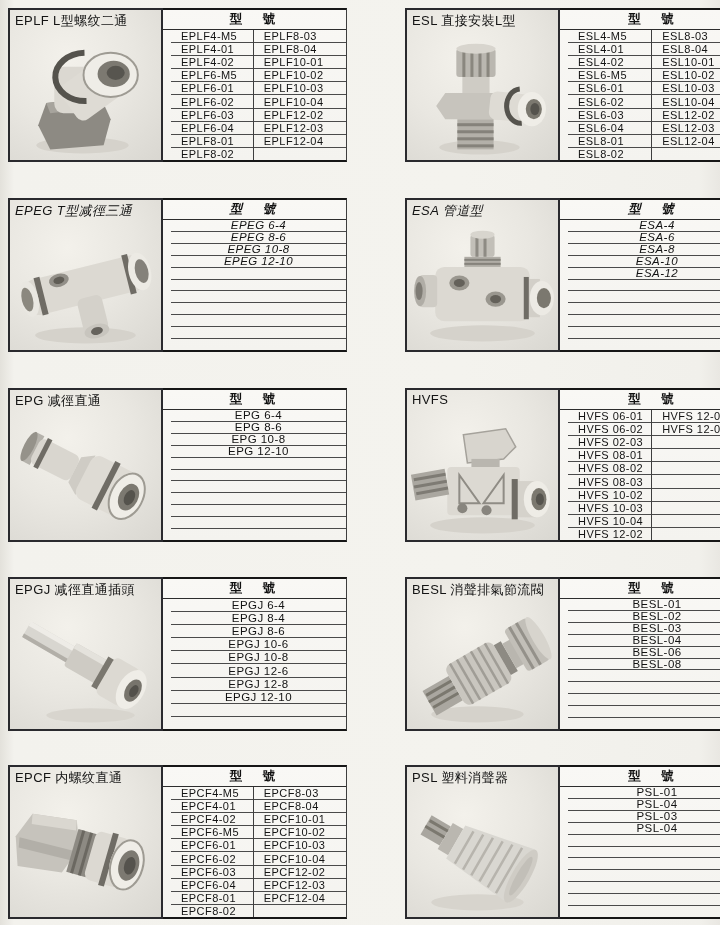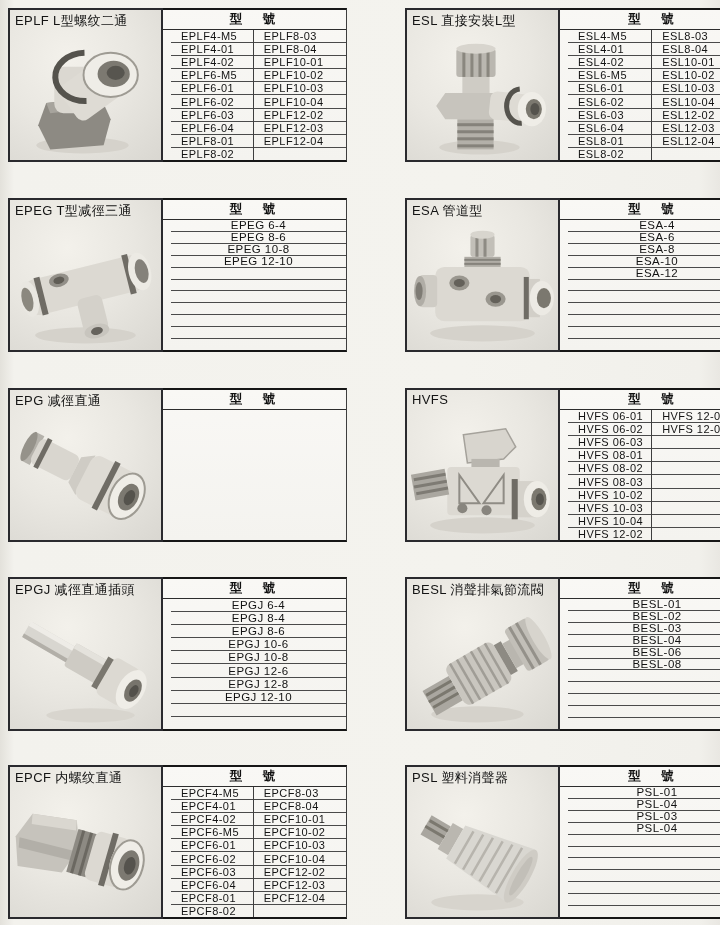--- a/index.html
+++ b/index.html
@@ -5,21 +5,21 @@
   html,body{margin:0;padding:0;background:#e8e6e1;}
   #page{
     position:relative;width:720px;height:925px;overflow:hidden;
     background:linear-gradient(90deg,#e3e1db 0px,#f3f2ed 14px,#f4f3ee 460px,#f1f0eb 700px,#e9e7e2 720px);
     font-family:"Liberation Sans","DejaVu Sans",sans-serif;
     color:#191919;
   }
   .section{position:absolute;display:flex;height:154px;}
   .sec-left{left:8px;width:339px;}
   .sec-right{left:376px;width:342px;padding-left:29px;}
-  .r1{top:8px;} .r2{top:198px;} .r3{top:388px;} .r4{top:577px;} .r5{top:765px;}
+  .r1{top:8px;} .r2{top:198px;font-style:italic;} .r3{top:388px;} .r4{top:577px;} .r5{top:765px;}
 
   .imgbox{
     width:155px;flex:none;position:relative;box-sizing:border-box;
     border:2px solid #2a2a2e;
     background:radial-gradient(circle at 38% 32%, #f3f1eb 0%, #e9e7e1 48%, #d9d7d1 100%);
     overflow:hidden;
   }
   .boxtitle{
     position:absolute;top:2px;left:5px;right:2px;z-index:3;
     font-size:13px;letter-spacing:.4px;color:#141414;white-space:nowrap;
@@ -262,20 +262,35 @@
           <rect x="96" y="42" width="6" height="52" fill="#6f6c65"></rect>
           <ellipse cx="122" cy="68" rx="17" ry="25" fill="#efede7"></ellipse>
           <ellipse cx="122" cy="68" rx="16" ry="24" fill="none" stroke="#9e9b93" stroke-width="2"></ellipse>
           <ellipse cx="124" cy="68" rx="9.5" ry="14" fill="#7c7971"></ellipse>
           <ellipse cx="125" cy="68" rx="5" ry="8" fill="#55534d"></ellipse>
         </g>
       </svg>
     </div>
     <div class="mtable">
       <div class="thead">型　號</div>
+      <div class="tbody">
+          <div class="col-s">
+            <div class="trow">EPG 6-4</div>
+            <div class="trow">EPG 8-6</div>
+            <div class="trow">EPG 10-8</div>
+            <div class="trow">EPG 12-10</div>
+            <div class="trow"></div>
+            <div class="trow"></div>
+            <div class="trow"></div>
+            <div class="trow"></div>
+            <div class="trow"></div>
+            <div class="trow"></div>
+            <div class="trow"></div>
+          </div>
+        </div>
     </div>
   </div>
 
   <div class="section sec-right r3">
     <div class="imgbox">
       <div class="boxtitle">HVFS</div>
       <svg class="photo" viewBox="0 0 150 130">
         <ellipse cx="75" cy="118" rx="52" ry="8" fill="#d5d2cb"></ellipse>
         <path d="M56,28 L98,22 L108,40 L96,52 L60,56 Z" fill="#d8d5ce" stroke="#a5a29b" stroke-width="1.5"></path>
         <rect x="64" y="52" width="28" height="10" fill="#b9b6af"></rect>
@@ -296,21 +311,21 @@
         <ellipse cx="131" cy="92" rx="7.5" ry="11" fill="#7b786f"></ellipse>
         <ellipse cx="132" cy="92" rx="4" ry="6" fill="#56544e"></ellipse>
       </svg>
     </div>
     <div class="mtable">
       <div class="thead">型　號</div>
       <div class="tbody">
           <div class="col-l">
             <div class="trow">HVFS 06-01</div>
             <div class="trow">HVFS 06-02</div>
-            <div class="trow">HVFS 06-03</div>
+            <div class="trow">HVFS 02-03</div>
             <div class="trow">HVFS 08-01</div>
             <div class="trow">HVFS 08-02</div>
             <div class="trow">HVFS 08-03</div>
             <div class="trow">HVFS 10-02</div>
             <div class="trow">HVFS 10-03</div>
             <div class="trow">HVFS 10-04</div>
             <div class="trow">HVFS 12-02</div>
           </div>
           <div class="col-r">
             <div class="trow">HVFS 12-03</div>

